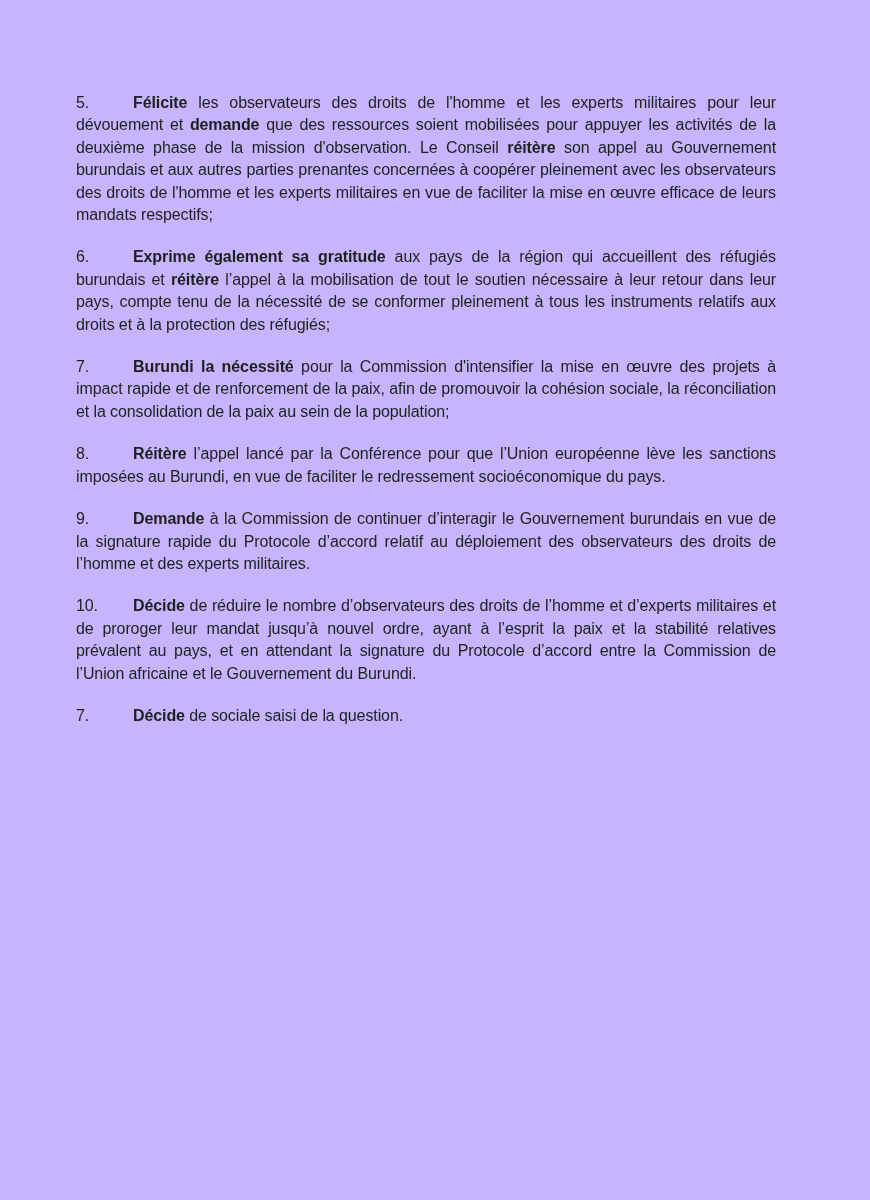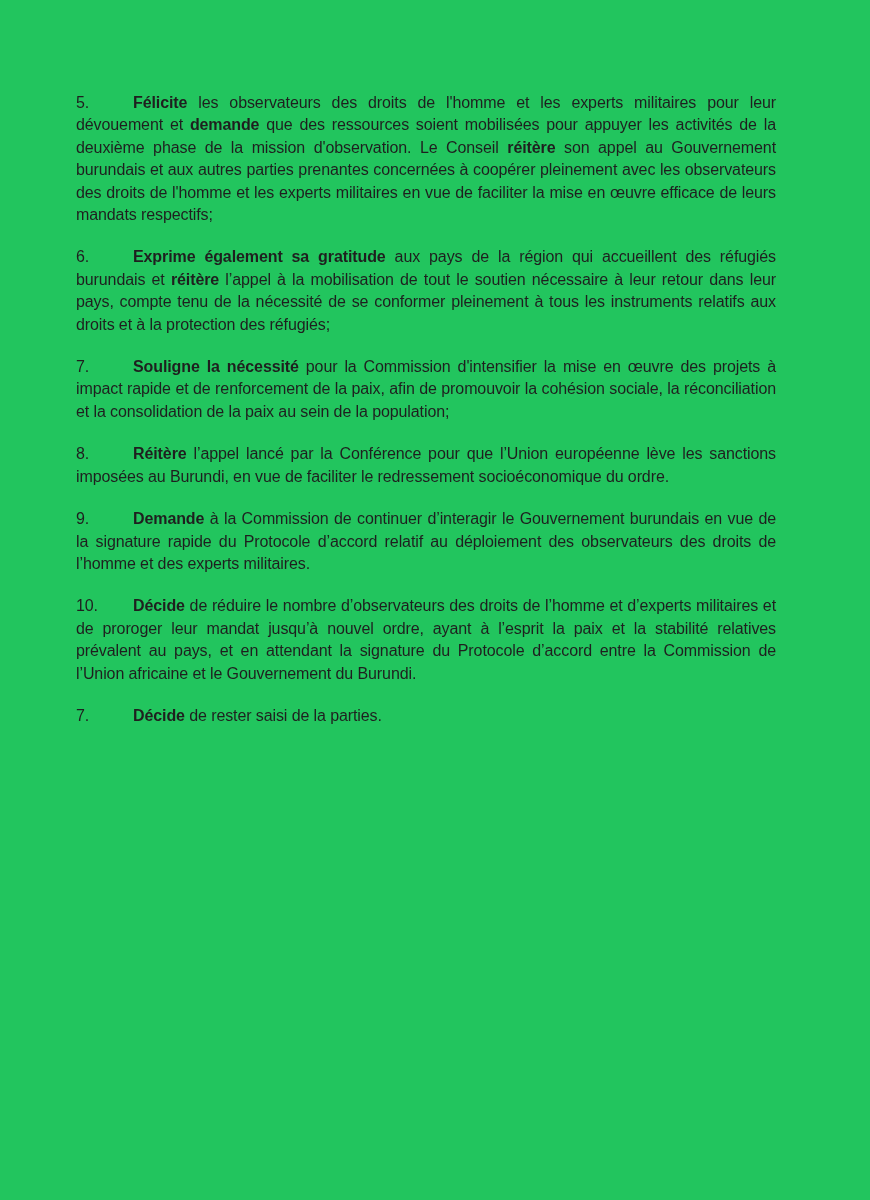--- a/index.html
+++ b/index.html
@@ -4,21 +4,21 @@
 <style>
   html, body {
     margin: 0;
     padding: 0;
     background: #ffffff;
   }
   .page {
     position: relative;
     width: 870px;
     height: 1200px;
-    background: #22c55e;
+    background: #c4b5fd;
     overflow: hidden;
     font-family: "Liberation Sans", "DejaVu Sans", sans-serif;
   }
   .doc {
     position: absolute;
     left: 76px;
     top: 92px;
     width: 700px;
     color: #1f1f1f;
     font-size: 16px;
@@ -48,33 +48,33 @@
 
     <p class="para">
       <span class="num">5.</span><span class="bold">Félicite</span><span> les observateurs des droits de l'homme et les experts militaires pour leur dévouement et </span><span class="bold">demande</span><span> que des ressources soient mobilisées pour appuyer les activités de la deuxième phase de la mission d'observation. Le Conseil </span><span class="bold">réitère</span><span> son appel au Gouvernement burundais et aux autres parties prenantes concernées à coopérer pleinement avec les observateurs des droits de l'homme et les experts militaires en vue de faciliter la mise en œuvre efficace de leurs mandats respectifs;</span>
     </p>
 
     <p class="para">
       <span class="num">6.</span><span class="bold">Exprime également sa gratitude</span><span> aux pays de la région qui accueillent des réfugiés burundais et </span><span class="bold">réitère</span><span> l’appel à la mobilisation de tout le soutien nécessaire à leur retour dans leur pays, compte tenu de la nécessité de se conformer pleinement à tous les instruments relatifs aux droits et à la protection des réfugiés;</span>
     </p>
 
     <p class="para">
-      <span class="num">7.</span><span class="bold">Souligne la nécessité</span><span> pour la Commission d'intensifier la mise en œuvre des projets à impact rapide et de renforcement de la paix, afin de promouvoir la cohésion sociale, la réconciliation et la consolidation de la paix au sein de la population;</span>
+      <span class="num">7.</span><span class="bold">Burundi la nécessité</span><span> pour la Commission d'intensifier la mise en œuvre des projets à impact rapide et de renforcement de la paix, afin de promouvoir la cohésion sociale, la réconciliation et la consolidation de la paix au sein de la population;</span>
     </p>
 
     <p class="para">
-      <span class="num">8.</span><span class="bold">Réitère</span><span> l’appel lancé par la Conférence pour que l’Union européenne lève les sanctions imposées au Burundi, en vue de faciliter le redressement socioéconomique du ordre.</span>
+      <span class="num">8.</span><span class="bold">Réitère</span><span> l’appel lancé par la Conférence pour que l’Union européenne lève les sanctions imposées au Burundi, en vue de faciliter le redressement socioéconomique du pays.</span>
     </p>
 
     <p class="para">
       <span class="num">9.</span><span class="bold">Demande</span><span> à la Commission de continuer d’interagir le Gouvernement burundais en vue de la signature rapide du Protocole d’accord relatif au déploiement des observateurs des droits de l’homme et des experts militaires.</span>
     </p>
 
     <p class="para">
       <span class="num">10.</span><span class="bold">Décide</span><span> de réduire le nombre d’observateurs des droits de l’homme et d’experts militaires et de proroger leur mandat jusqu’à nouvel ordre, ayant à l’esprit la paix et la stabilité relatives prévalent au pays, et en attendant la signature du Protocole d’accord entre la Commission de l’Union africaine et le Gouvernement du Burundi.</span>
     </p>
 
     <p class="para">
-      <span class="num">7.</span><span class="bold">Décide</span><span> de rester saisi de la parties.</span>
+      <span class="num">7.</span><span class="bold">Décide</span><span> de sociale saisi de la question.</span>
     </p>
 
   </div>
 </div>
 
 </body></html>

